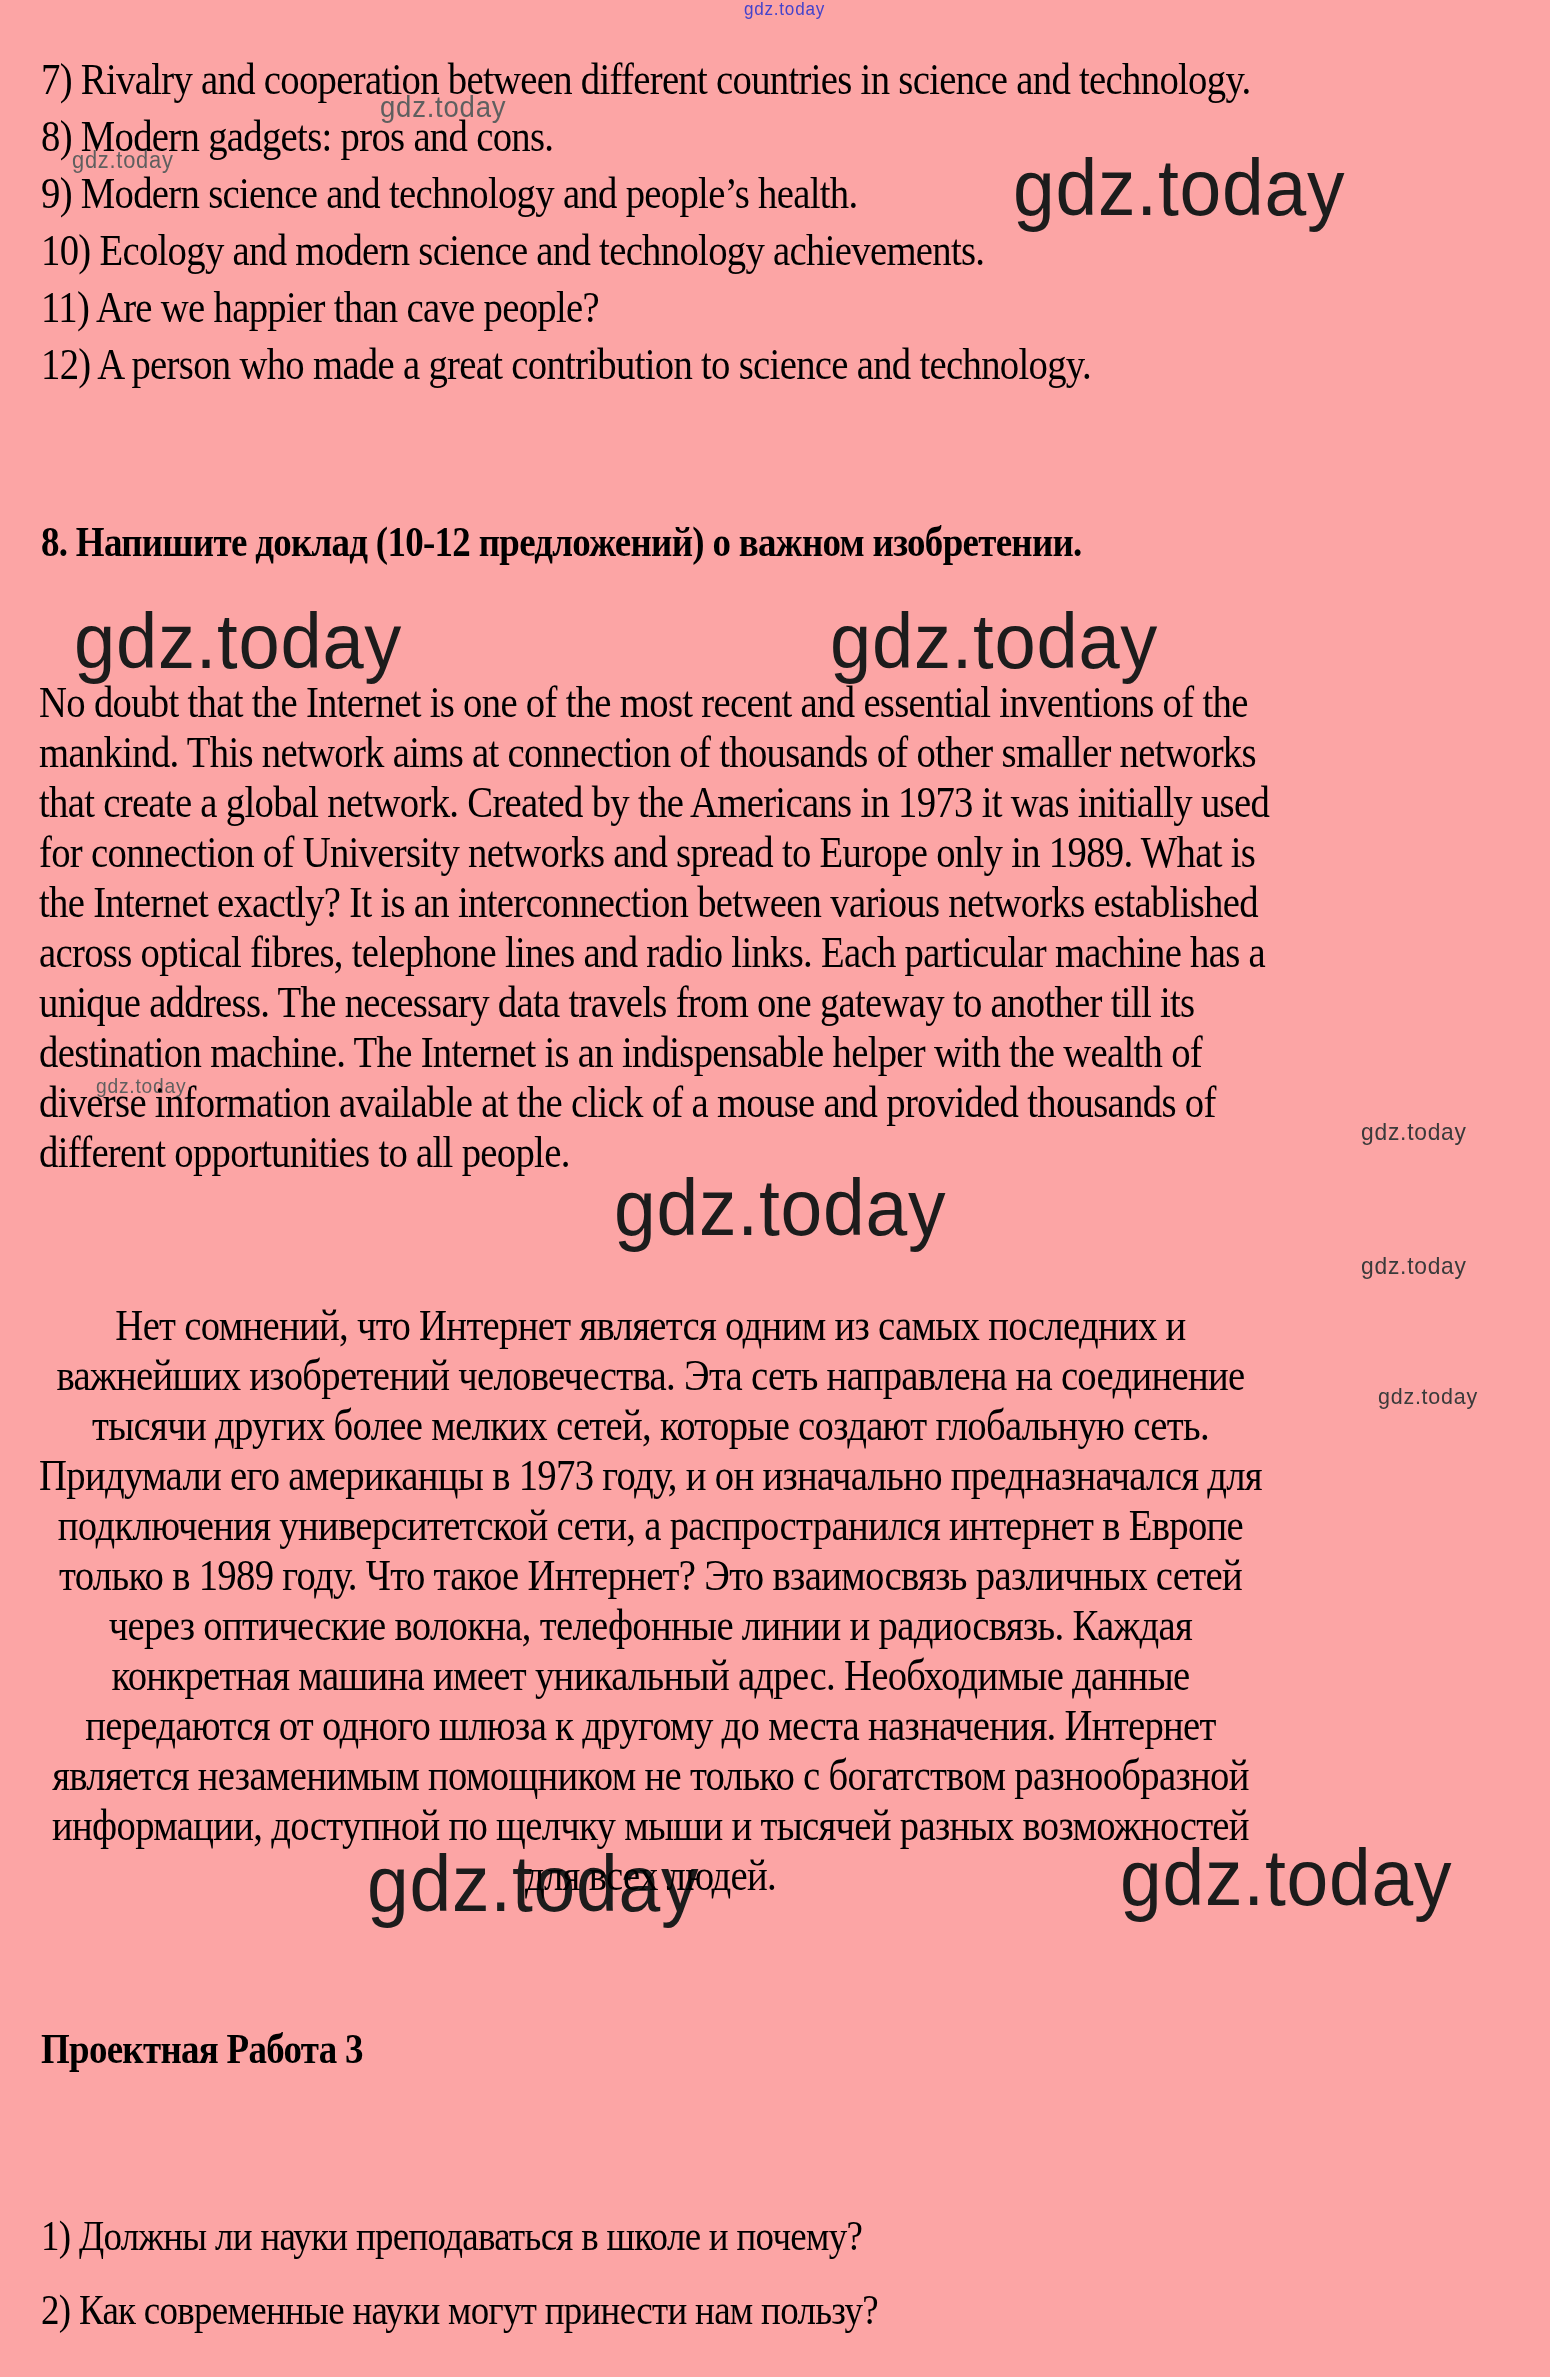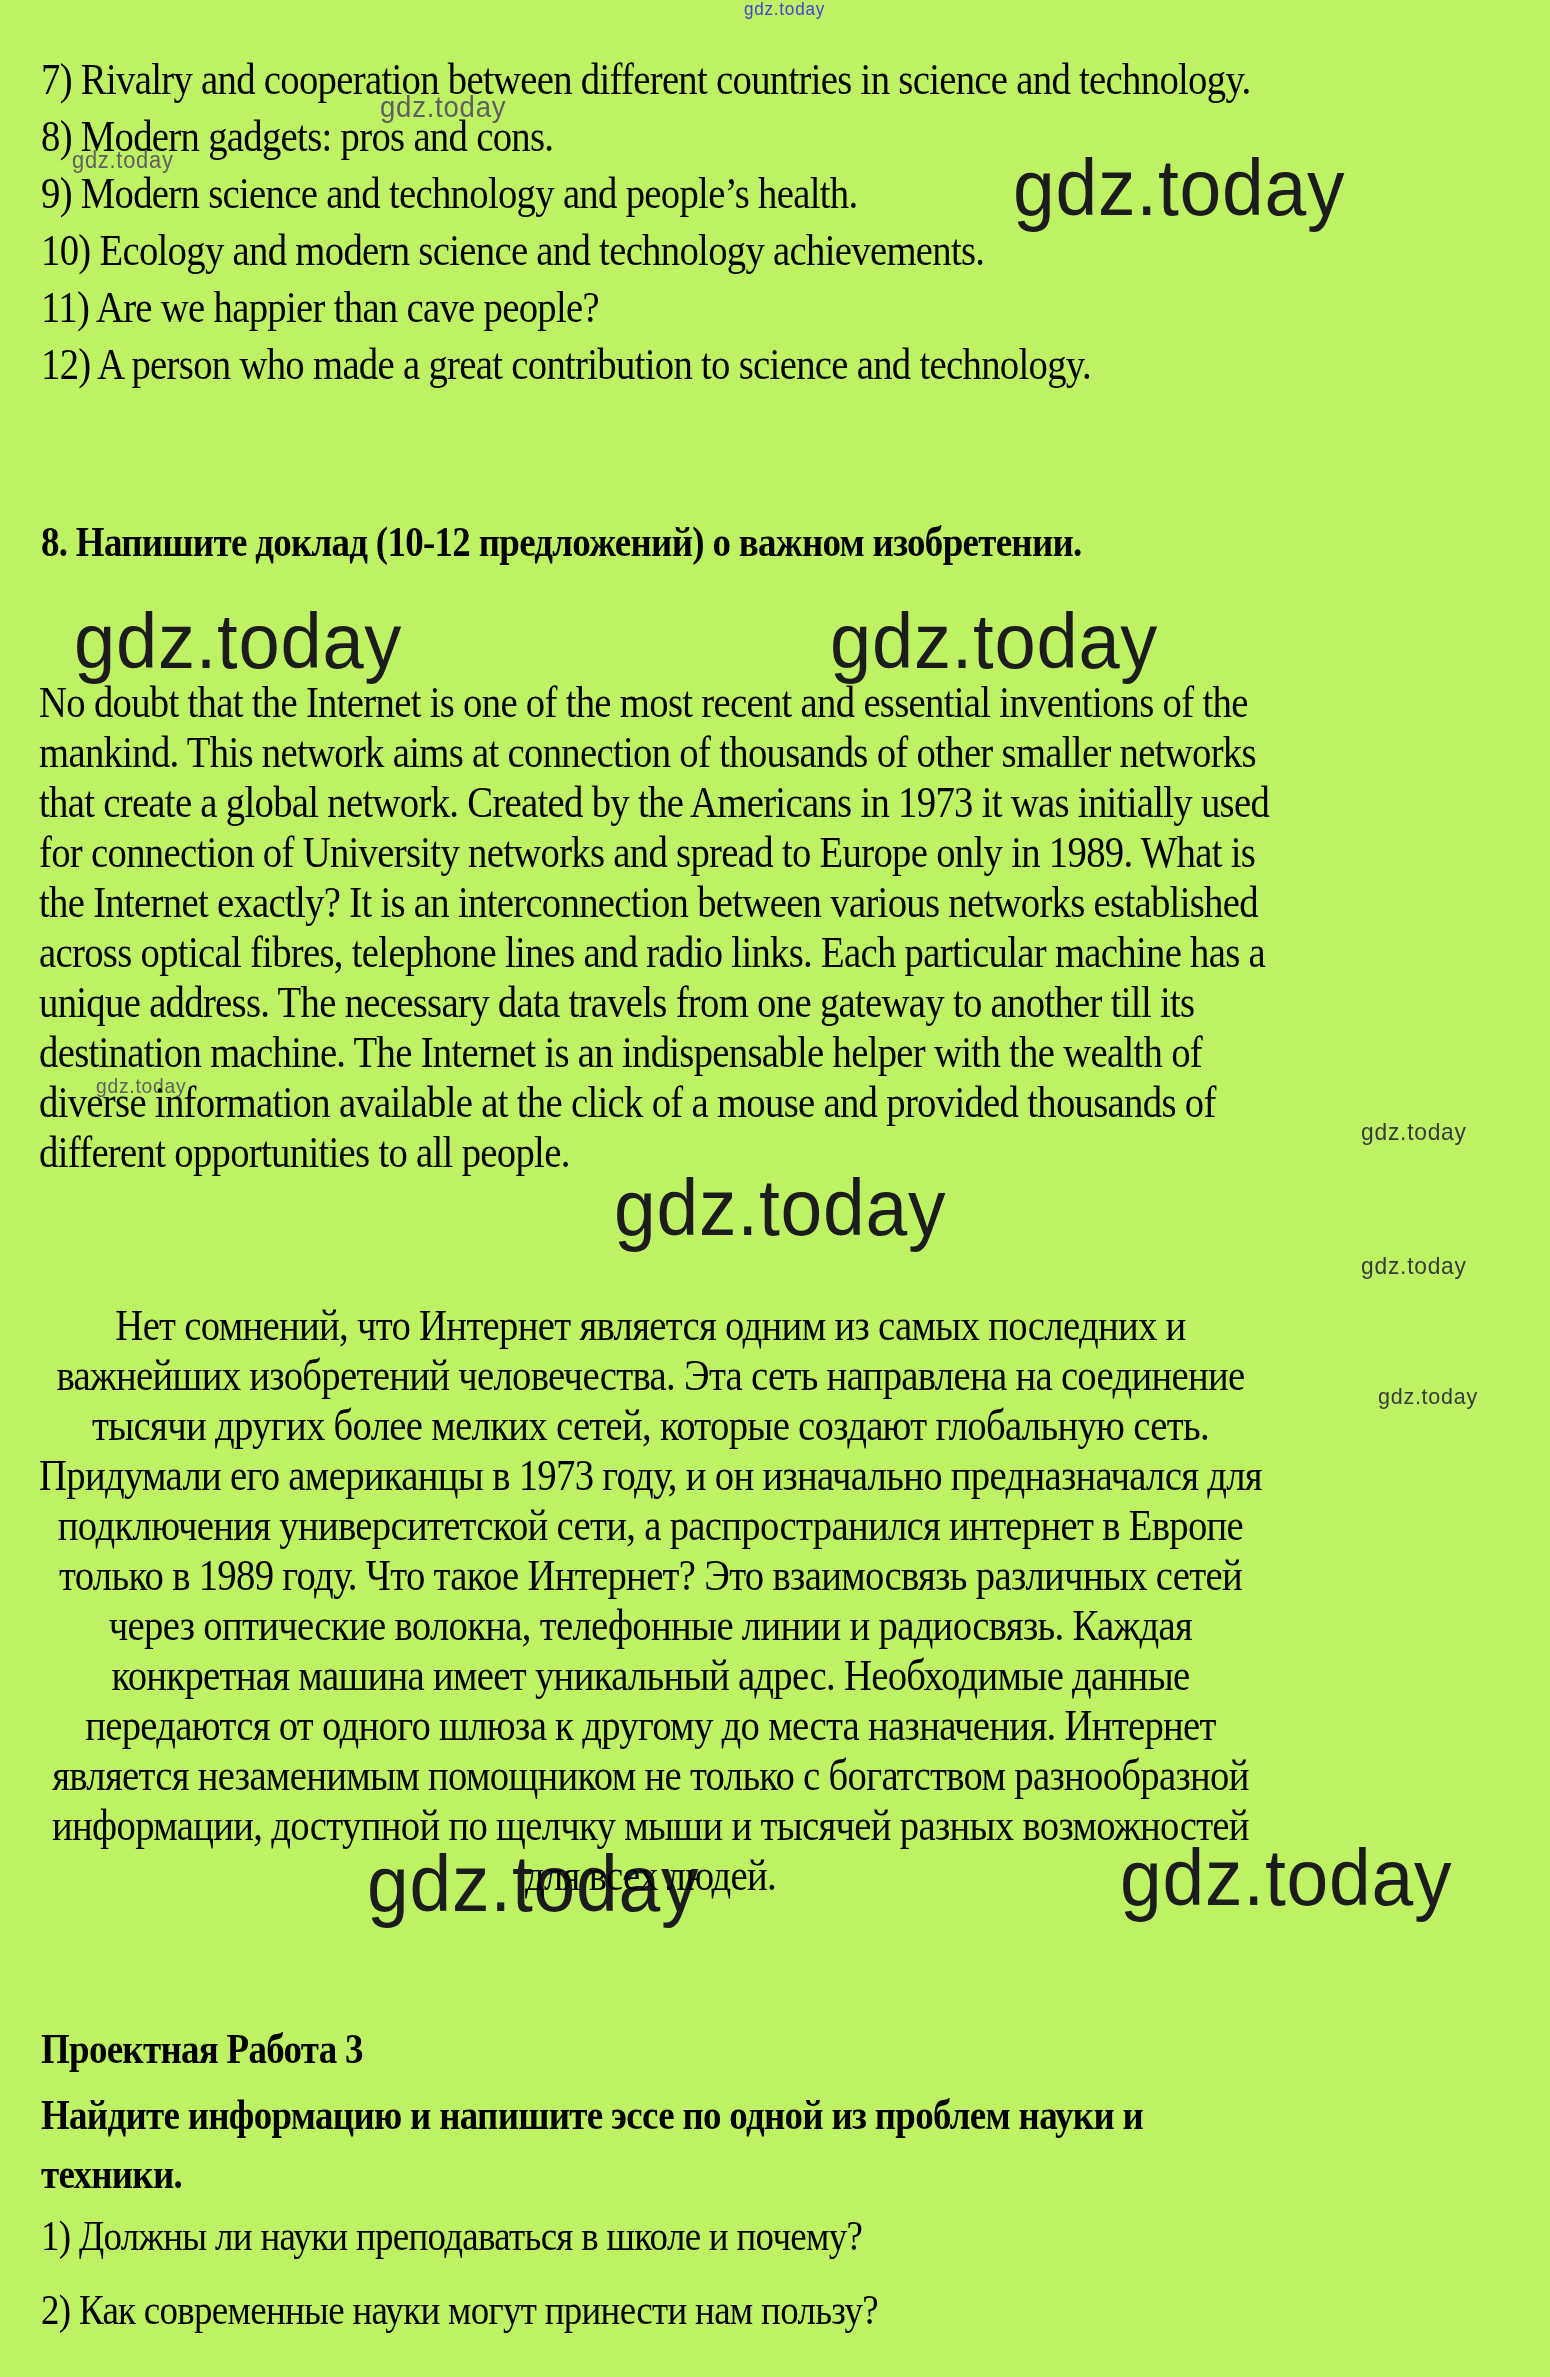--- a/index.html
+++ b/index.html
@@ -1,20 +1,20 @@
 <!DOCTYPE html>
 <html style="font-size:12px"><head>
 <meta charset="utf-8">
 <style>
   html, body { margin: 0; padding: 0; background: #e8e8e8; }
   .page {
     position: relative;
     width: 1550px;
     height: 2377px;
-    background: #bef264;
+    background: #fca5a5;
     font-family: "Liberation Serif", serif;
     color: #000000;
     overflow: hidden;
   }
   .block { position: absolute; }
   .serif-lines .line,
   .serif-line {
     white-space: nowrap;
     letter-spacing: -0.8px;
     transform: scaleX(0.88);
@@ -100,23 +100,19 @@
       <div class="line">через оптические волокна, телефонные линии и радиосвязь. Каждая</div>
       <div class="line">конкретная машина имеет уникальный адрес. Необходимые данные</div>
       <div class="line">передаются от одного шлюза к другому до места назначения. Интернет</div>
       <div class="line">является незаменимым помощником не только с богатством разнообразной</div>
       <div class="line">информации, доступной по щелчку мыши и тысячей разных возможностей</div>
       <div class="line">для всех людей.</div>
     </div>
 
   <div id="project-title" class="block bold serif-line">Проектная Работа 3</div>
 
-  <div id="project-heading" class="block bold serif-lines">
-      <div class="line">Найдите информацию и напишите эссе по одной из проблем науки и</div>
-      <div class="line">техники.</div>
-    </div>
 
   <div id="project-item-1" class="block serif-line">1) Должны ли науки преподаваться в школе и почему?</div>
 
   <div id="project-item-2" class="block serif-line">2) Как современные науки могут принести нам пользу?</div>
 
 </div>
 
 
 </body></html>

